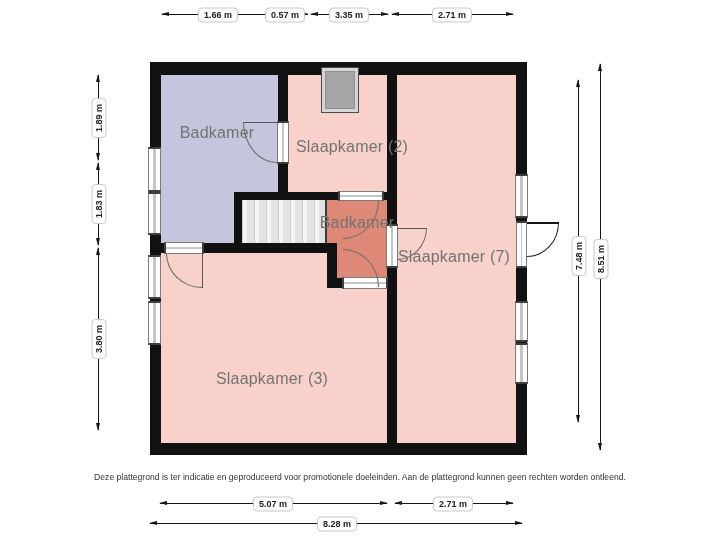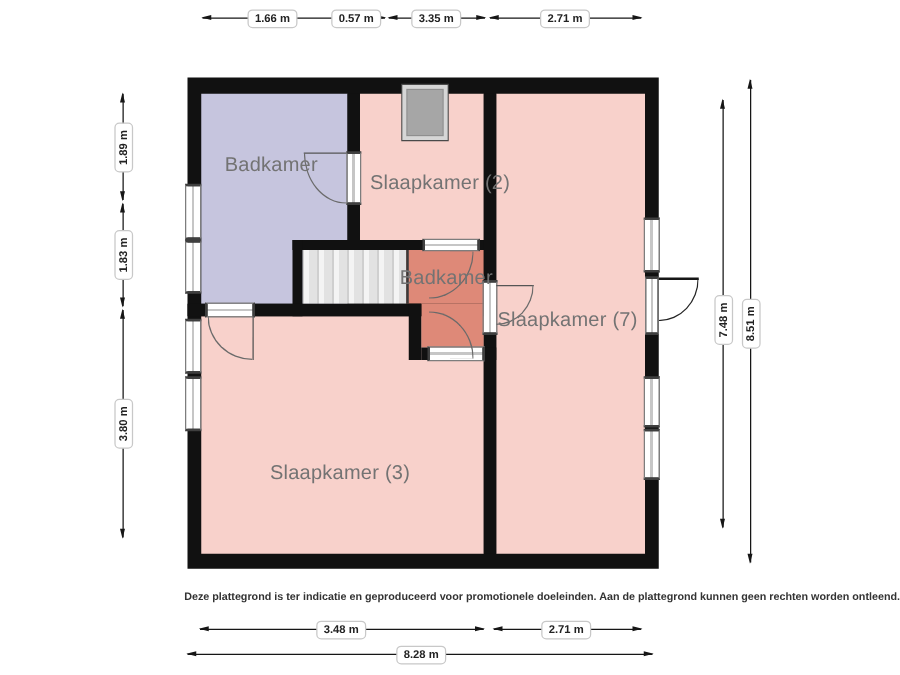--- a/index.html
+++ b/index.html
@@ -48,22 +48,22 @@
   .dlv::after{content:"";position:absolute;bottom:-1px;left:-2px;width:0;height:0;
       border-left:2.5px solid transparent;border-right:2.5px solid transparent;border-top:8px solid #161616;}
   .dim-label{position:absolute;transform:translate(-50%,-50%);background:#ffffff;
       border:1px solid #c8c8c8;border-radius:4px;padding:1px 5px;font-size:9px;font-weight:bold;
       color:#222;white-space:nowrap;line-height:11px;}
   .dim-label.vert{transform:translate(-50%,-50%) rotate(-90deg);}
   
   .room-label{position:absolute;transform:translate(-50%,-50%);font-size:16px;color:#737373;
       white-space:nowrap;letter-spacing:.2px;}
   
-  .disclaimer{position:absolute;left:0;right:0;top:472px;text-align:right;
-      font-size:8.6px;font-weight:bold;color:#333;}
+  .disclaimer{position:absolute;left:0;right:0;top:472px;text-align:center;
+      font-size:8.6px;font-weight:normal;color:#333;}
 </style>
 </head>
 <body>
 
 <div class="canvas">
 
   <div class="plan-base" style="left:150px;top:62px;width:377px;height:393px;"></div>
 
   <div class="room room-lav" style="left:161px;top:75px;width:117px;height:168px;"></div>
   <div class="room room-pink" style="left:288px;top:75px;width:99px;height:117px;"></div>
@@ -140,19 +140,19 @@
   <div class="dim-label vert" style="left:99px;top:339px;">3.80 m</div>
 
   <div class="dlv" style="left:578px;top:80px;height:342px;"></div>
   <div class="dlv" style="left:600px;top:64px;height:386px;"></div>
   <div class="dim-label vert" style="left:579px;top:256px;">7.48 m</div>
   <div class="dim-label vert" style="left:601px;top:259px;">8.51 m</div>
 
   <div class="dlh" style="left:160px;top:503px;width:227px;"></div>
   <div class="dlh" style="left:395px;top:503px;width:118px;"></div>
   <div class="dlh" style="left:150px;top:523px;width:372px;"></div>
-  <div class="dim-label" style="left:273px;top:504px;">3.48 m</div>
+  <div class="dim-label" style="left:273px;top:504px;">5.07 m</div>
   <div class="dim-label" style="left:453px;top:504px;">2.71 m</div>
   <div class="dim-label" style="left:337px;top:524px;">8.28 m</div>
 
   <div class="disclaimer">Deze plattegrond is ter indicatie en geproduceerd voor promotionele doeleinden. Aan de plattegrond kunnen geen rechten worden ontleend.</div>
 
 </div>
 
 </body></html>

